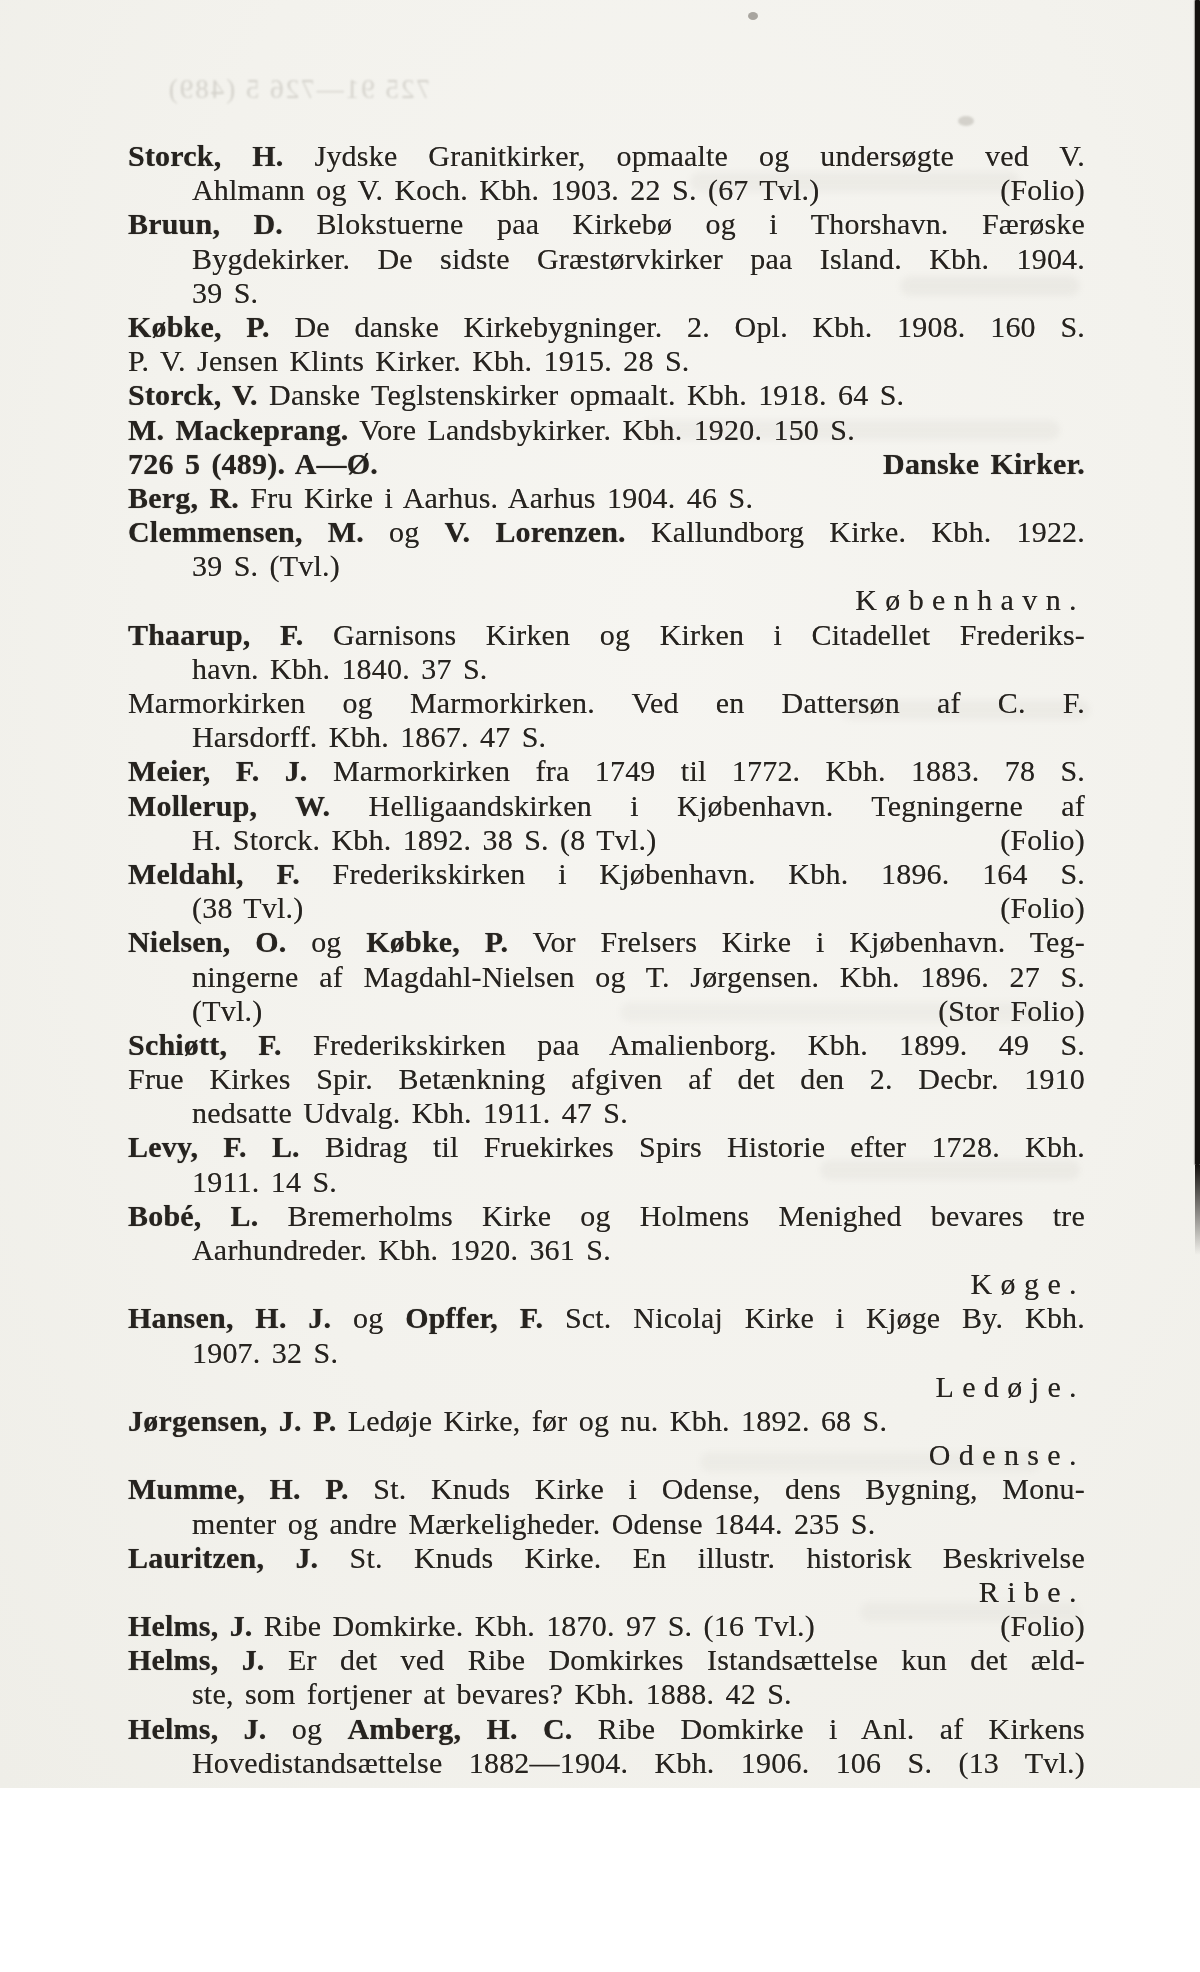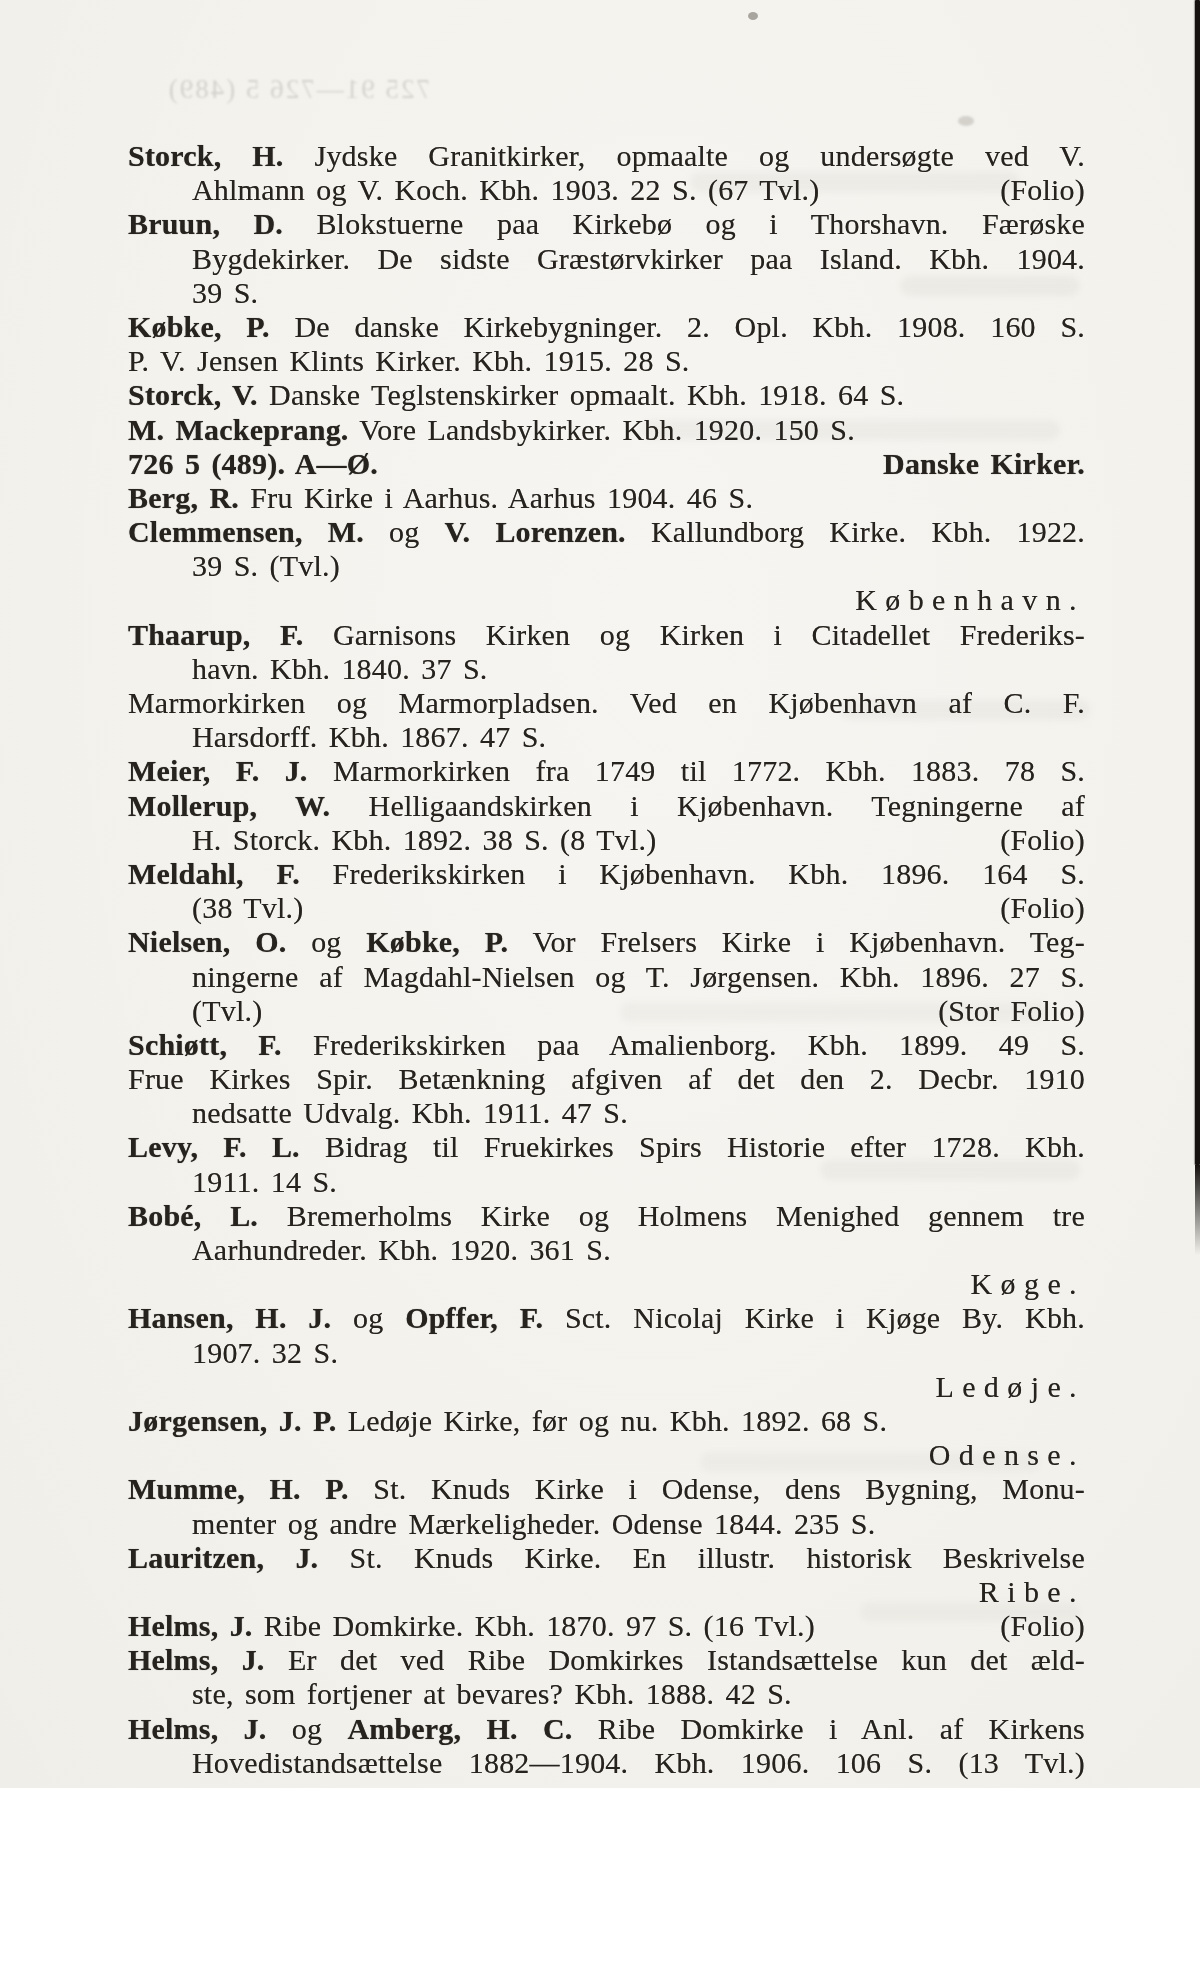--- a/index.html
+++ b/index.html
@@ -107,21 +107,21 @@
         <div class="line split">
           <span class="lpart"><span class="b">726 5 (489). A—Ø.</span></span>
           <span class="rpart b">Danske Kirker.</span>
         </div>
         <div class="line left"><span class="b">Berg, R.</span><span> Fru Kirke i Aarhus. Aarhus 1904. 46 S.</span></div>
         <div class="line justify"><span class="b">Clemmensen, M.</span><span> og </span><span class="b">V. Lorenzen.</span><span> Kallundborg Kirke. Kbh. 1922.</span></div>
         <div class="line left indent"><span>39 S. (Tvl.)</span></div>
         <div class="line heading"><span>København.</span></div>
         <div class="line justify"><span class="b">Thaarup, F.</span><span> Garnisons Kirken og Kirken i Citadellet Frederiks-</span></div>
         <div class="line left indent"><span>havn. Kbh. 1840. 37 S.</span></div>
-        <div class="line justify"><span>Marmorkirken og Marmorpladsen. Ved en Kjøbenhavn af C. F.</span></div>
+        <div class="line justify"><span>Marmorkirken og Marmorkirken. Ved en Dattersøn af C. F.</span></div>
         <div class="line left indent"><span>Harsdorff. Kbh. 1867. 47 S.</span></div>
         <div class="line justify"><span class="b">Meier, F. J.</span><span> Marmorkirken fra 1749 til 1772. Kbh. 1883. 78 S.</span></div>
         <div class="line justify"><span class="b">Mollerup, W.</span><span> Helligaandskirken i Kjøbenhavn. Tegningerne af</span></div>
         <div class="line split indent">
           <span class="lpart"><span>H. Storck. Kbh. 1892. 38 S. (8 Tvl.)</span></span>
           <span class="rpart">(Folio)</span>
         </div>
         <div class="line justify"><span class="b">Meldahl, F.</span><span> Frederikskirken i Kjøbenhavn. Kbh. 1896. 164 S.</span></div>
         <div class="line split indent">
           <span class="lpart"><span>(38 Tvl.)</span></span>
@@ -131,21 +131,21 @@
         <div class="line justify indent"><span>ningerne af Magdahl-Nielsen og T. Jørgensen. Kbh. 1896. 27 S.</span></div>
         <div class="line split indent">
           <span class="lpart"><span>(Tvl.)</span></span>
           <span class="rpart">(Stor Folio)</span>
         </div>
         <div class="line justify"><span class="b">Schiøtt, F.</span><span> Frederikskirken paa Amalienborg. Kbh. 1899. 49 S.</span></div>
         <div class="line justify"><span>Frue Kirkes Spir. Betænkning afgiven af det den 2. Decbr. 1910</span></div>
         <div class="line left indent"><span>nedsatte Udvalg. Kbh. 1911. 47 S.</span></div>
         <div class="line justify"><span class="b">Levy, F. L.</span><span> Bidrag til Fruekirkes Spirs Historie efter 1728. Kbh.</span></div>
         <div class="line left indent"><span>1911. 14 S.</span></div>
-        <div class="line justify"><span class="b">Bobé, L.</span><span> Bremerholms Kirke og Holmens Menighed gennem tre</span></div>
+        <div class="line justify"><span class="b">Bobé, L.</span><span> Bremerholms Kirke og Holmens Menighed bevares tre</span></div>
         <div class="line left indent"><span>Aarhundreder. Kbh. 1920. 361 S.</span></div>
         <div class="line heading"><span>Køge.</span></div>
         <div class="line justify"><span class="b">Hansen, H. J.</span><span> og </span><span class="b">Opffer, F.</span><span> Sct. Nicolaj Kirke i Kjøge By. Kbh.</span></div>
         <div class="line left indent"><span>1907. 32 S.</span></div>
         <div class="line heading"><span>Ledøje.</span></div>
         <div class="line left"><span class="b">Jørgensen, J. P.</span><span> Ledøje Kirke, før og nu. Kbh. 1892. 68 S.</span></div>
         <div class="line heading"><span>Odense.</span></div>
         <div class="line justify"><span class="b">Mumme, H. P.</span><span> St. Knuds Kirke i Odense, dens Bygning, Monu-</span></div>
         <div class="line left indent"><span>menter og andre Mærkeligheder. Odense 1844. 235 S.</span></div>
         <div class="line justify"><span class="b">Lauritzen, J.</span><span> St. Knuds Kirke. En illustr. historisk Beskrivelse</span></div>

